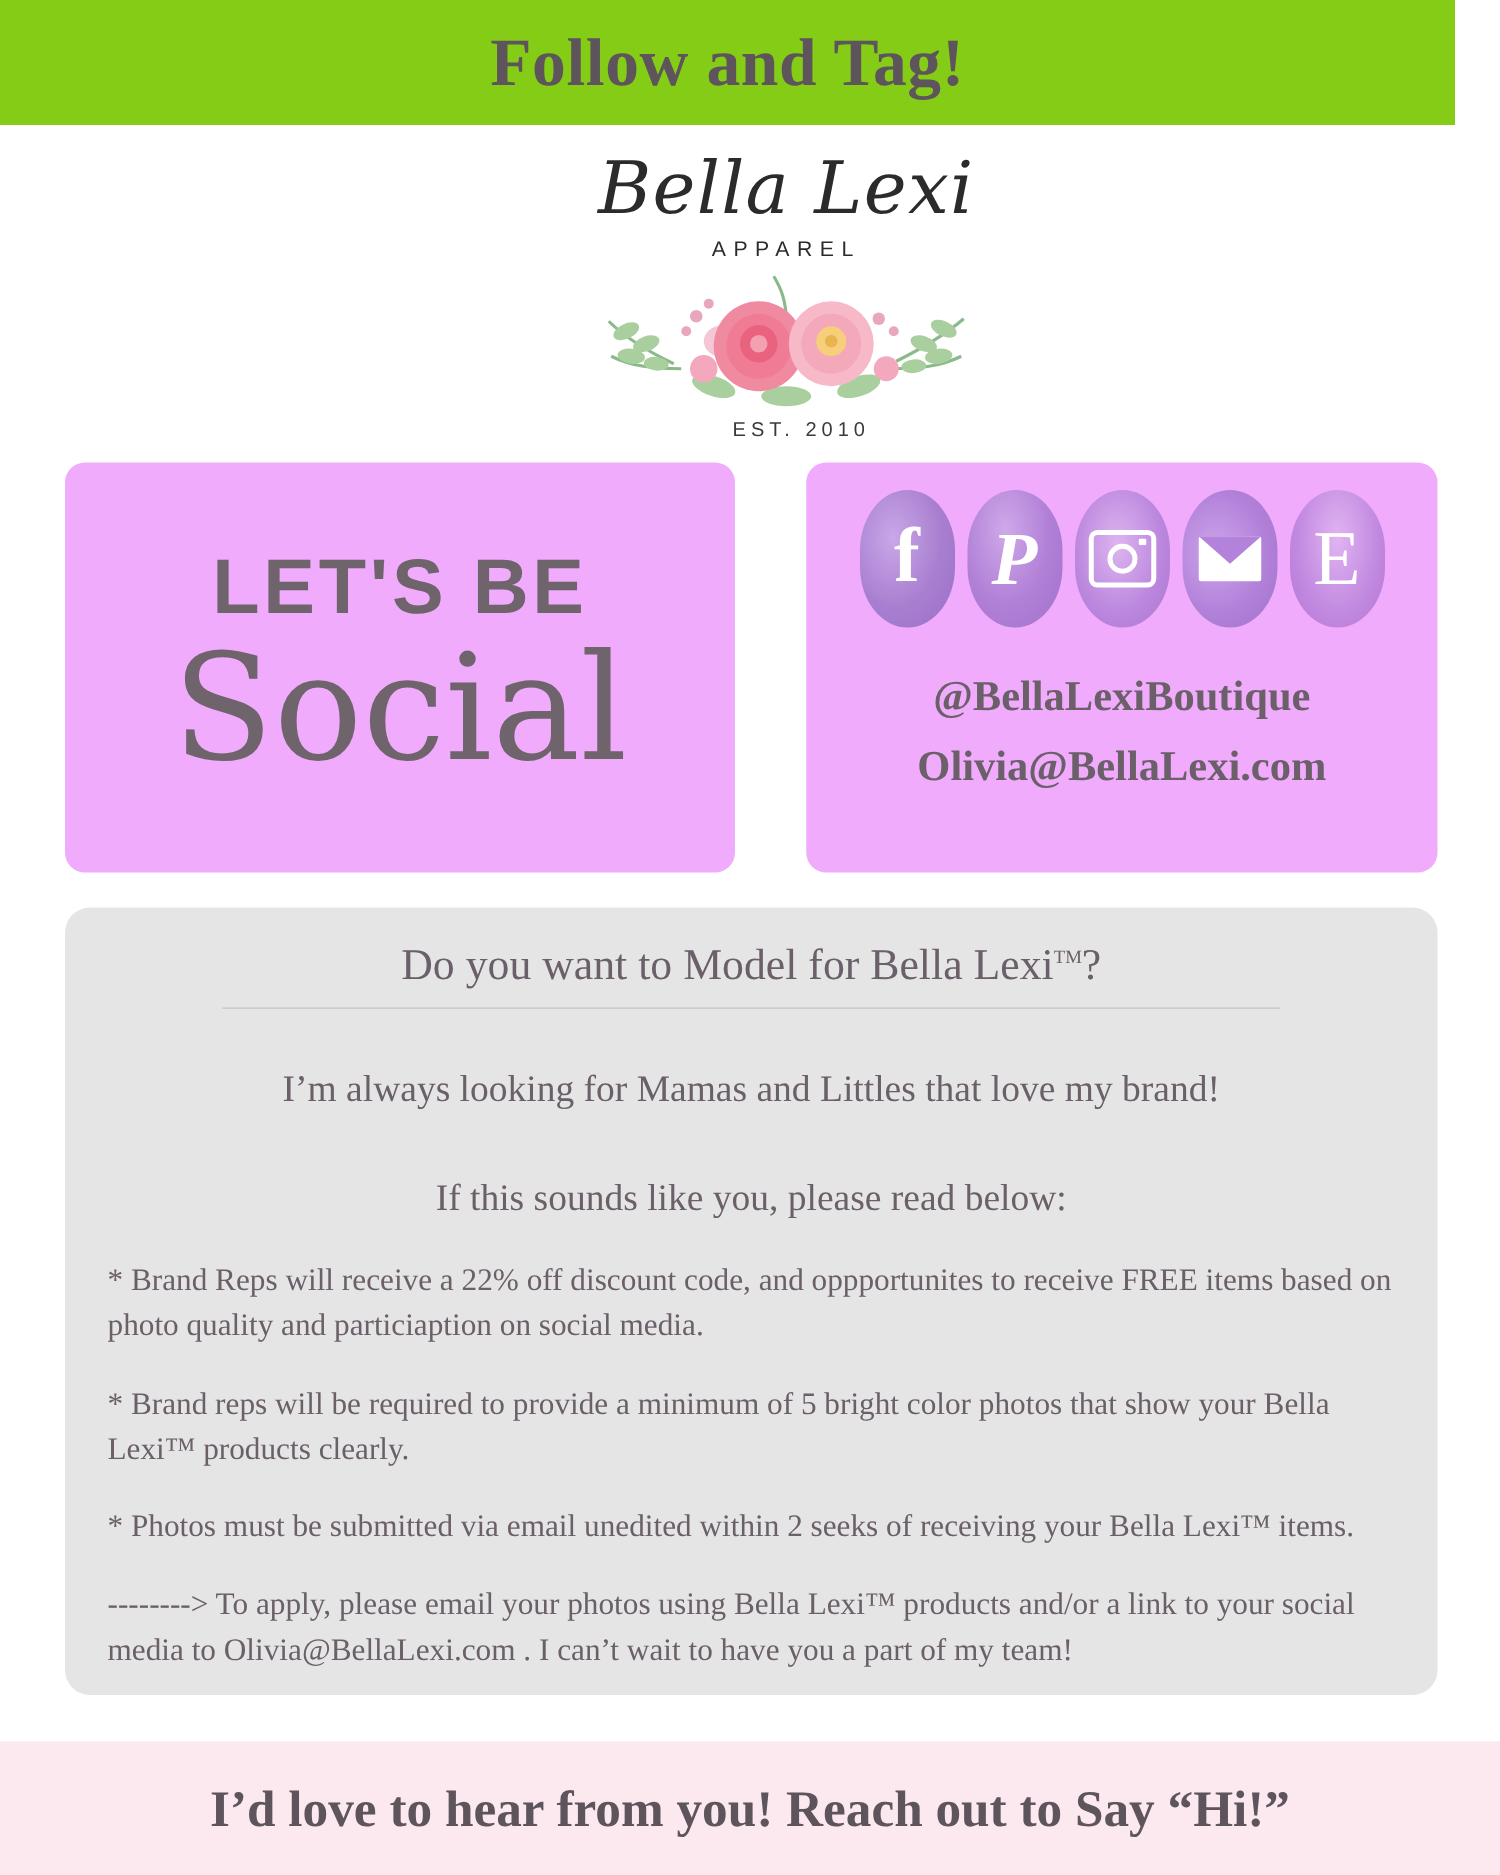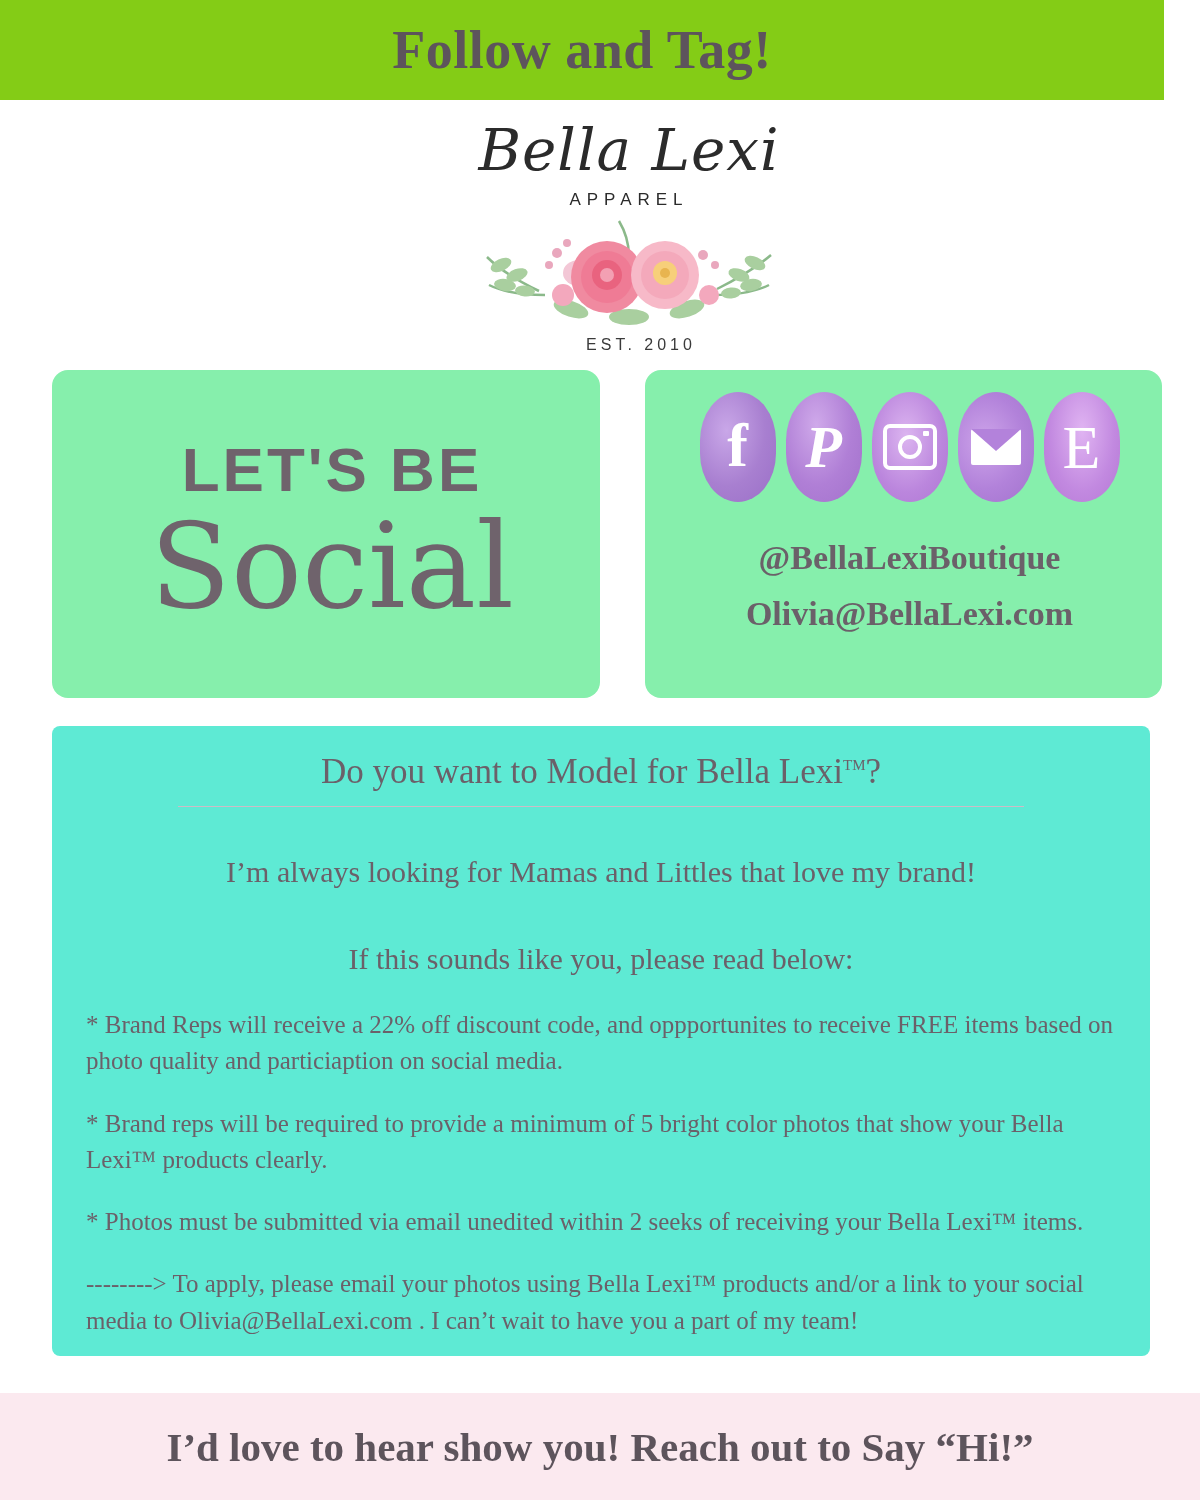--- a/index.html
+++ b/index.html
@@ -93,24 +93,23 @@
 
   
   .cards-row {
     position: absolute;
     top: 370px;
     left: 0;
     width: 1200px;
     height: 330px;
   }
   .card {
-    background: #86efac;
+    background: #f0abfc;
     border-radius: 16px;
     position: absolute;
-    padding-left: 12px;
   }
   .card-social {
     left: 52px;
     top: 0;
     width: 536px;
     height: 328px;
     display: flex;
     align-items: center;
     justify-content: center;
   }
@@ -234,22 +233,22 @@
     font-weight: bold;
   }
 
   
   .model-card {
     position: absolute;
     top: 726px;
     left: 52px;
     width: 1098px;
     height: 630px;
-    background: #5eead4;
-    border-radius: 8px;
+    background: #e5e5e5;
+    border-radius: 20px;
     box-sizing: border-box;
     padding: 26px 34px 0 34px;
   }
   .model-heading {
     text-align: center;
     font-size: 35px;
     color: #6b6069;
   }
   .model-heading sup {
     font-size: 15px;
@@ -403,14 +402,14 @@
 
   <div class="bullets">
     <div class="bullet">* Brand Reps will receive a 22% off discount code, and oppportunites to receive FREE items based on photo quality and particiaption on social media.</div>
     <div class="bullet">* Brand reps will be required to provide a minimum of 5 bright color photos that show your Bella Lexi™ products clearly.</div>
     <div class="bullet">* Photos must be submitted via email unedited within 2 seeks of receiving  your Bella Lexi™ items.</div>
     <div class="bullet">--------&gt; To apply, please email your photos using Bella Lexi™ products and/or a link to your social media to Olivia@BellaLexi.com .  I can’t wait to have you a part of my team!</div>
   </div>
 </div>
 
 <div class="footer-banner">
-  <div class="footer-text">I’d love to hear show you! Reach out to Say “Hi!”</div>
+  <div class="footer-text">I’d love to hear from you! Reach out to Say “Hi!”</div>
 </div>
 
 </body></html>

